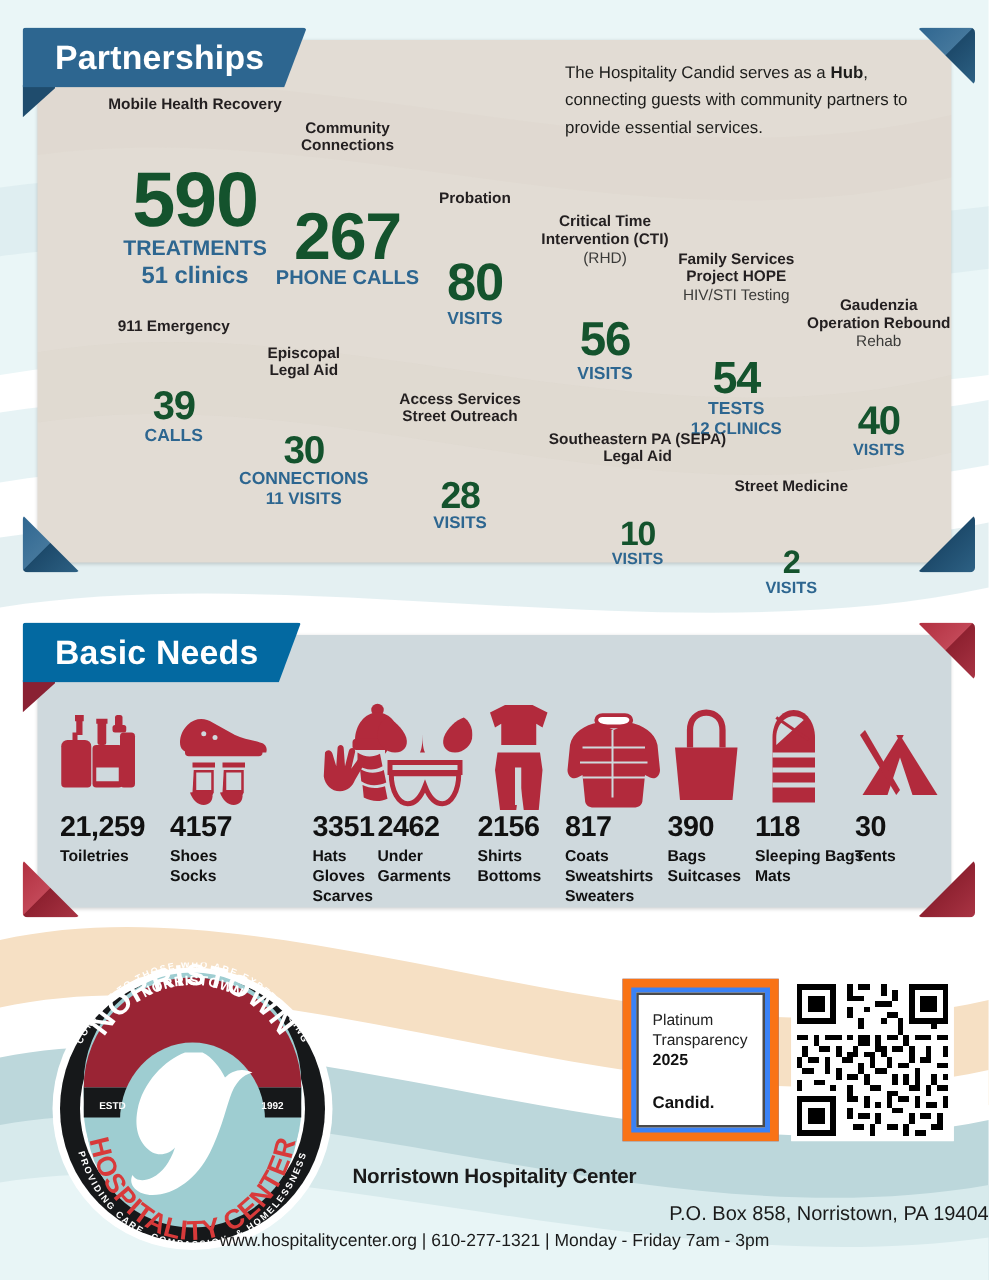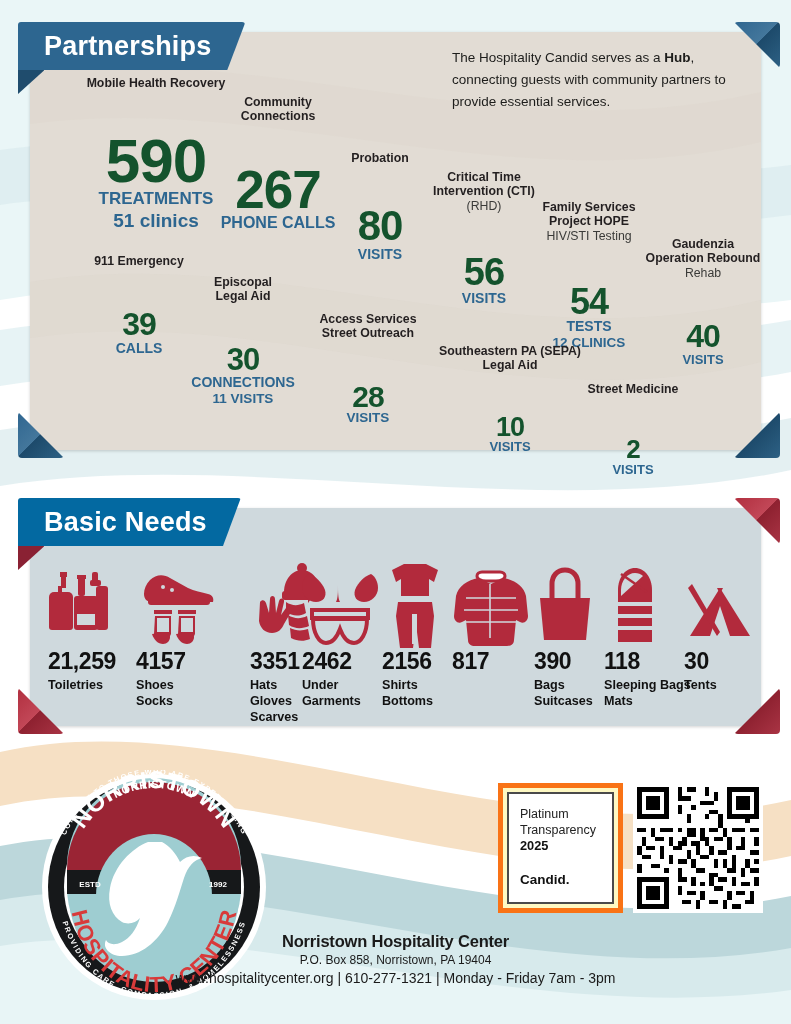--- a/index.html
+++ b/index.html
@@ -75,34 +75,34 @@
   .need{position:absolute;z-index:8;text-align:left;}
   .need .icon{display:block;height:86px;margin-bottom:2px;}
   .need .icon svg{display:block;}
   .need .cnt{font-size:23px;font-weight:bold;color:#111;letter-spacing:-.4px;line-height:1;}
   .need .lbl{font-size:12.6px;font-weight:bold;color:#111;line-height:1.27;margin-top:5px;}
 
   
   #logo{position:absolute;left:36px;top:770px;width:236px;height:230px;z-index:8;}
   #candid-badge{
     position:absolute;left:498px;top:783px;width:125px;height:130px;z-index:8;
-    background:#fef9c3;border:5px solid #f97316;box-sizing:border-box;
+    background:#3b82f6;border:7px solid #f97316;box-sizing:border-box;
     padding:0;
     text-decoration:underline;
   }
   #candid-inner{position:absolute;inset:4px;border:2px solid #4a4a4a;background:#fff;
      padding:12px 10px 0 11px;box-sizing:border-box;}
   #candid-inner .l1{font-size:12.5px;color:#222;line-height:1.28;}
   #candid-inner .yr{font-size:12.8px;font-weight:bold;color:#111;line-height:1.3;}
   #candid-inner .cd{font-size:13.5px;font-weight:bold;color:#111;margin-top:17px;}
   #qr{position:absolute;left:633px;top:783px;width:130px;height:130px;z-index:8;background:#fff;}
 
   #footer-text{position:absolute;left:0;top:932px;width:791px;text-align:center;z-index:8;color:#1a1a1a;}
   #footer-text .org{font-size:16.5px;font-weight:bold;letter-spacing:-.2px;}
-  #footer-text .addr{font-size:12px;margin-top:2px;}
+  #footer-text .addr{font-size:16px;margin-top:12px;text-align:right;}
   #footer-text .line3{font-size:14px;margin-top:3px;}
 </style>
 </head>
 <body>
 
 <div class="bg">
   <svg width="791" height="1024" viewBox="0 0 791 1024">
     <rect x="0" y="0" width="791" height="1024" fill="#ffffff"></rect>
     <path d="M0,0 H791 V300 C560,330 300,250 0,300 Z" fill="#eaf6f7"></path>
     <path d="M0,150 C200,120 420,210 791,165 L791,215 C430,262 200,175 0,205 Z" fill="#dcecef" opacity=".8"></path>
@@ -321,20 +321,21 @@
        <path d="M30 10h18c3 0 5 2 5 4 0 3-4 5-9 5h-10c-5 0-9-2-9-5 0-2 2-4 5-4z" fill="#fff" stroke="#b22a3c" stroke-width="3"></path>
        <path d="M26 16c-10 2-20 8-22 18l-2 20c0 5 4 8 8 6l4-2 2 20c0 4 3 6 7 6h32c4 0 7-2 7-6l2-20 4 2c4 2 8-1 8-6l-2-20c-2-10-12-16-22-18l-13 6z"></path>
      </g>
      <g stroke="#cfd9dd" stroke-width="1.6" fill="none">
        <path d="M38 22v54"></path>
             <path d="M14 36h50M12 48h54M14 60h50"></path>
      </g>
    </svg>
       </span>
       <div class="cnt">817</div>
+      <div class="lbl">Coats<br>Sweatshirts<br>Sweaters</div>
     </div>
     <div class="need" style="left: 534px; top: 578px;">
       <span class="icon" style="height: 70px; display: flex; align-items: flex-end;">
         <svg width="62" height="86" viewBox="0 0 62 86">
      <g fill="none" stroke="#b22a3c" stroke-width="5">
        <path d="M18 36V22c0-8 5-14 13-14s13 6 13 14v14"></path>
      </g>
      <path d="M6 36h50l-4 42H10z" fill="#b22a3c"></path>
    </svg>
       </span>

